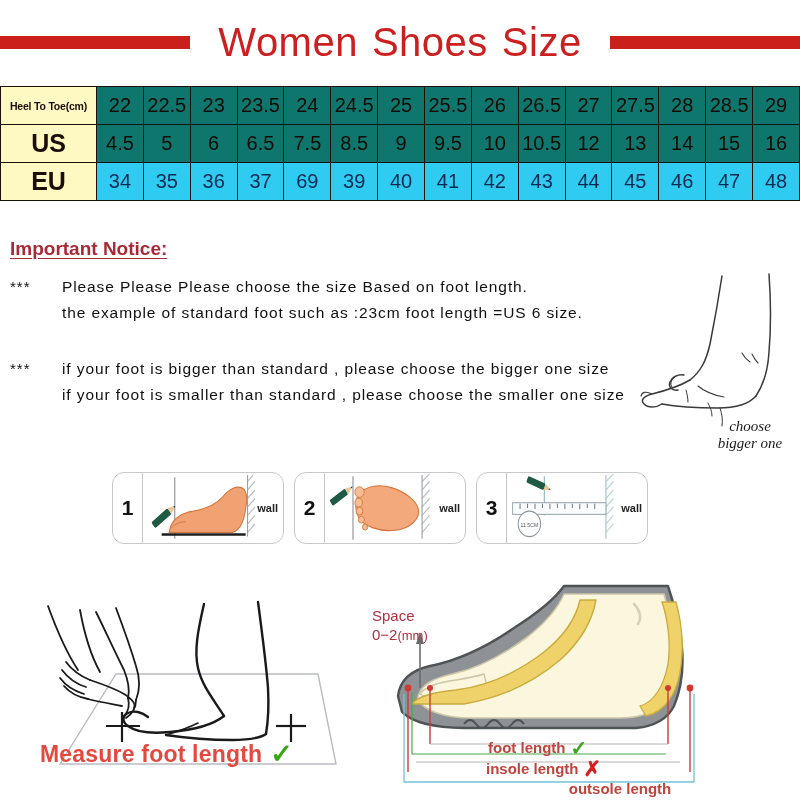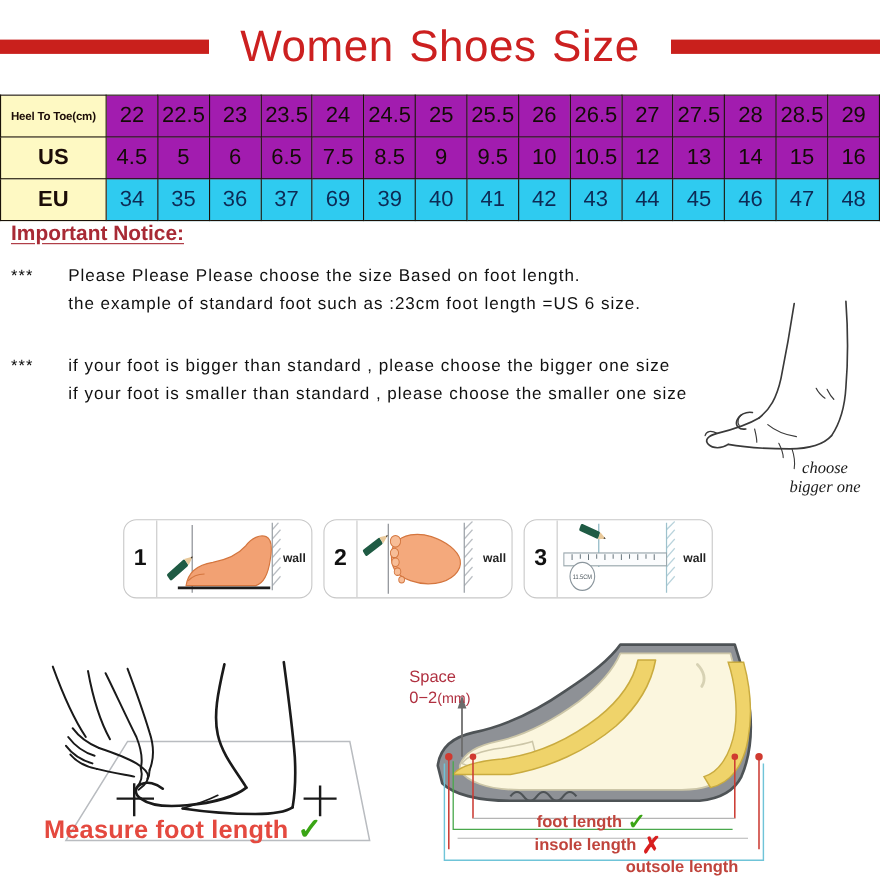--- a/index.html
+++ b/index.html
@@ -53,37 +53,37 @@
     height: 38px;
     font-family: "Liberation Sans", sans-serif;
   }
   td.rowlabel {
     background: #fef9c3;
     color: #1c0d08;
     font-weight: 700;
     width: 96px;
   }
   td.rowlabel.small { font-size: 10.5px; letter-spacing: -0.2px; }
-  td.rowlabel.big   { font-size: 20px; margin-left: 20px; }
+  td.rowlabel.big   { font-size: 25px; margin-left: 20px; }
   td.cell-beige {
-    background: #a21caf;
+    background: #0f766e;
     color: #120c06;
     font-size: 20px;
     font-weight: 500;
     margin-top: 24px;
   }
   td.cell-cyan {
     background: #2fcbf0;
     color: #0d2a55;
     font-size: 20px;
     font-weight: 500;
   }
 
   
-  .notice { position: relative; padding: 1px 0 0 10px; }
+  .notice { position: relative; padding: 1px 0 0 10px; margin-top: 36px; }
   .notice-title {
     color: #a82a35;
     font-size: 19px;
     font-weight: 600;
     text-decoration: underline;
     text-underline-offset: 3px;
     display: inline-block;
   }
   .notice-block { margin-top: 14px; }
   .notice-line {

